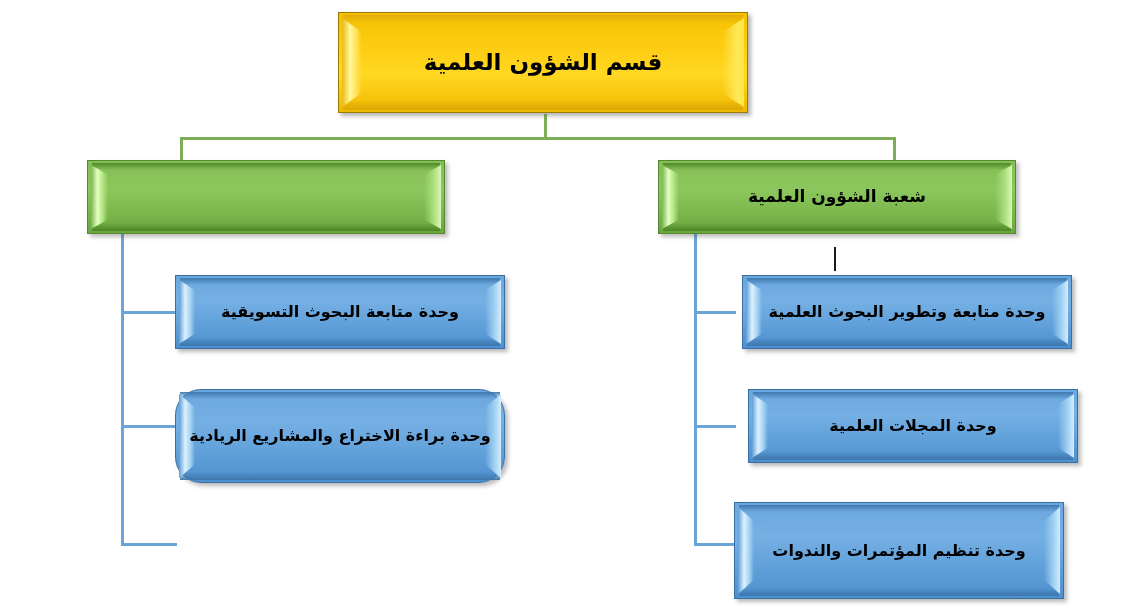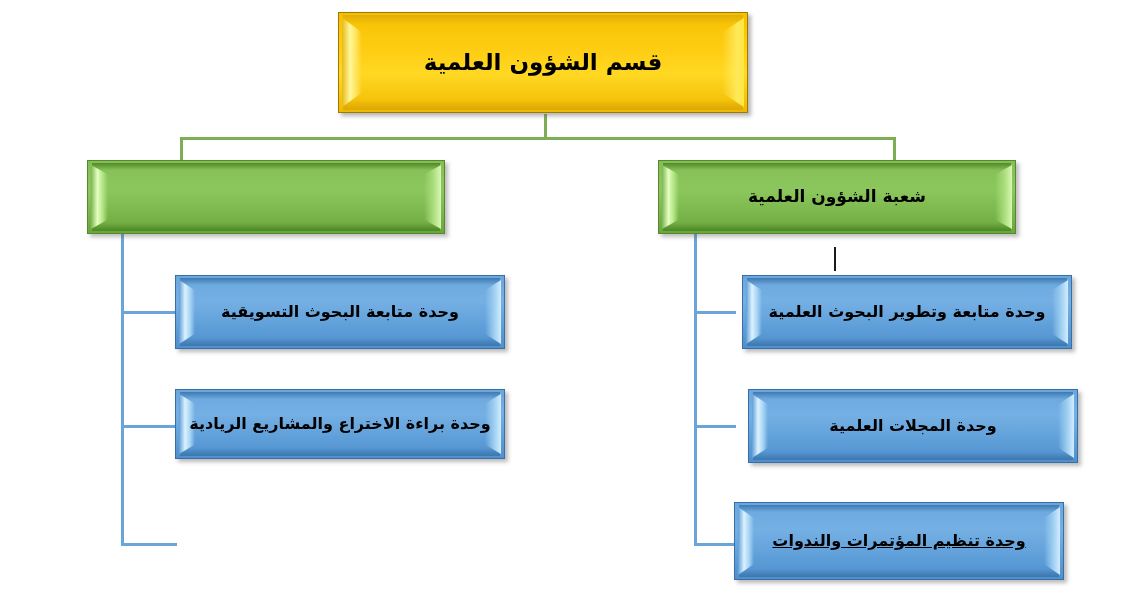--- a/index.html
+++ b/index.html
@@ -190,21 +190,21 @@
   </div>
 
   <div class="node node-unit" style="left:175px; top:275px; width:330px; height:74px;">
     <span class="bev-t"></span>
     <span class="bev-b"></span>
     <span class="bev-l"></span>
     <span class="bev-r"></span>
     <span class="label">وحدة متابعة البحوث التسويقية</span>
   </div>
 
-  <div class="node node-unit" style="left:175px; top:389px; width:330px; height:70px;">
+  <div class="node node-unit" style="left:175px; top:389px; width:330px; height:94px;border-radius:26px;">
     <span class="bev-t"></span>
     <span class="bev-b"></span>
     <span class="bev-l"></span>
     <span class="bev-r"></span>
     <span class="label">وحدة براءة الاختراع والمشاريع الريادية</span>
   </div>
 
 
   <div class="node node-unit" style="left:734px; top:275px; width:330px; height:74px;margin-left:8px;">
     <span class="bev-t"></span>
@@ -215,21 +215,21 @@
   </div>
 
   <div class="node node-unit" style="left:748px; top:389px; width:330px; height:74px;">
     <span class="bev-t"></span>
     <span class="bev-b"></span>
     <span class="bev-l"></span>
     <span class="bev-r"></span>
     <span class="label">وحدة المجلات العلمية</span>
   </div>
 
-  <div class="node node-unit" style="left:734px; top:502px; width:330px; height:78px;text-decoration:underline;">
+  <div class="node node-unit" style="left:734px; top:502px; width:330px; height:97px;">
     <span class="bev-t"></span>
     <span class="bev-b"></span>
     <span class="bev-l"></span>
     <span class="bev-r"></span>
     <span class="label">وحدة تنظيم المؤتمرات والندوات</span>
   </div>
 
 </div>
 
 </body></html>

